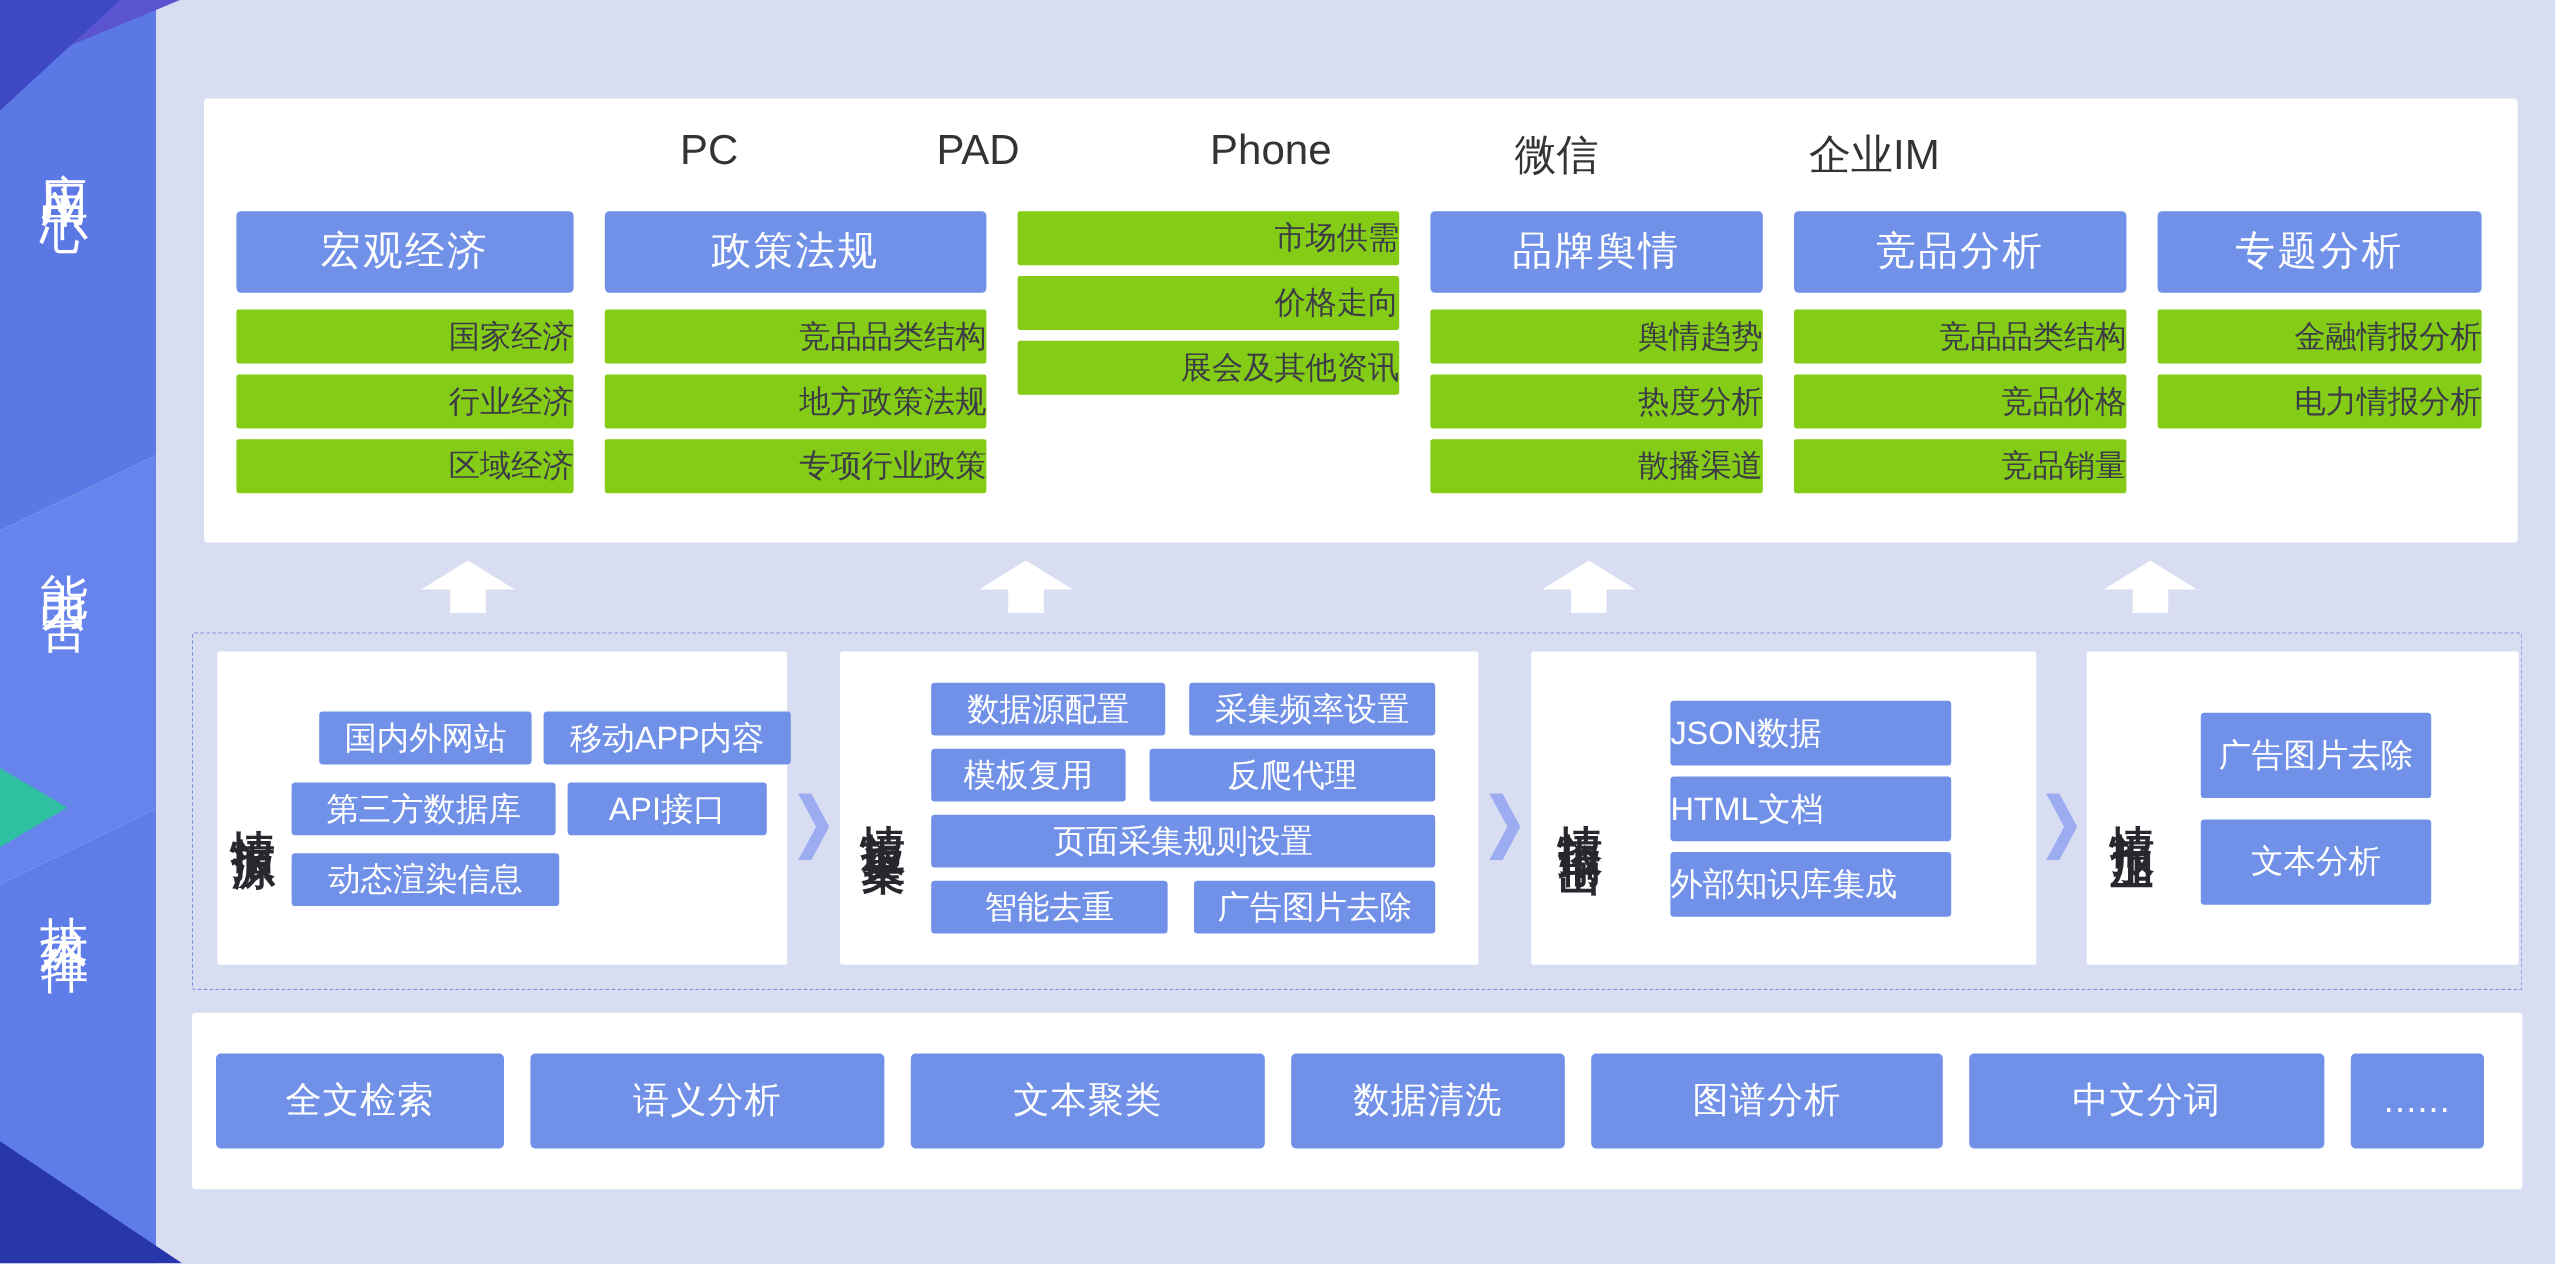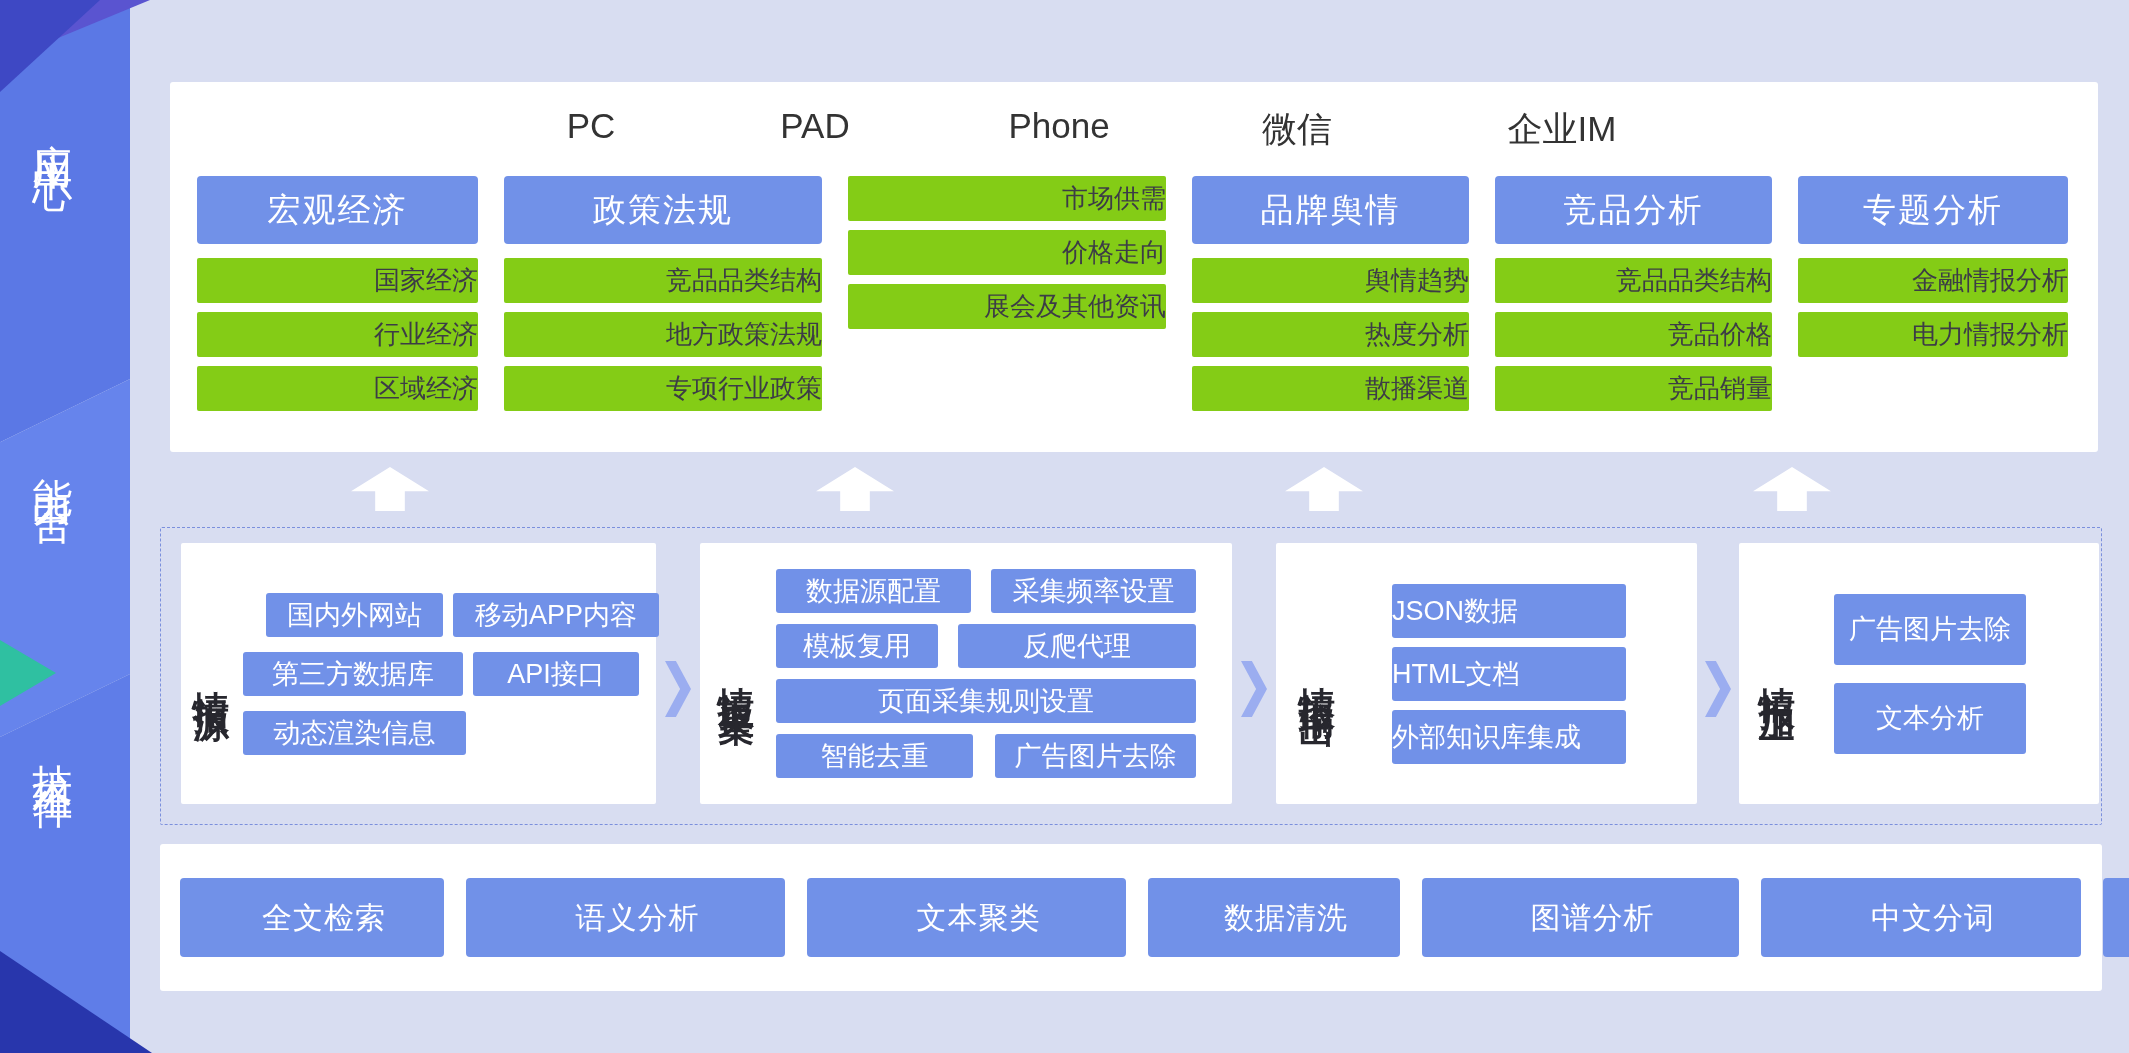--- a/index.html
+++ b/index.html
@@ -74,21 +74,21 @@
     clip-path:polygon(0 0,42% 0,100% 50%,42% 100%,0 100%,58% 50%);
   }
 
   
   .bottom-box{
     position:absolute;left:160px;top:844px;width:1942px;height:147px;background:#ffffff;border-radius:3px;
     display:flex;align-items:center;padding:0 20px;box-sizing:border-box;gap:22px;
   }
   .tech-btn{
     background:#7191e8;color:#fff;height:79px;line-height:79px;text-align:center;
-    font-size:30px;border-radius:4px;letter-spacing:1px;flex:0 0 auto;padding-left:24px;
+    font-size:30px;border-radius:4px;letter-spacing:1px;flex:0 0 auto;
   }
 </style>
 </head>
 <body>
 
 <div class="sidebar">
   <div class="sb-seg sb-seg1"></div>
   <div class="sb-seg sb-seg2"></div>
   <div class="sb-seg sb-seg3"></div>
   <div class="sb-label sb-label-1">应用中心</div>

